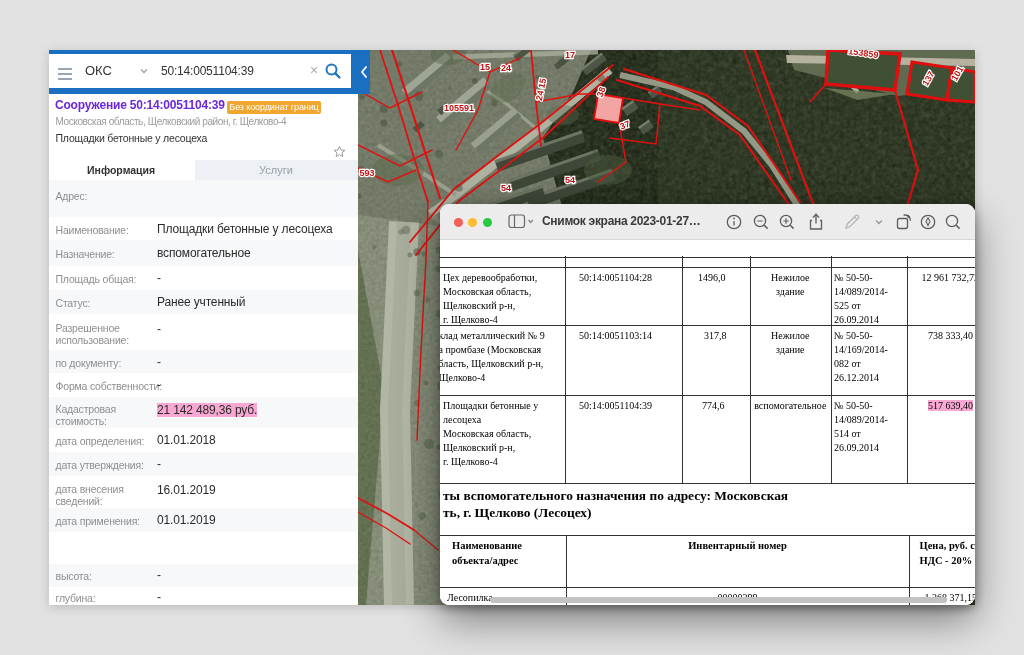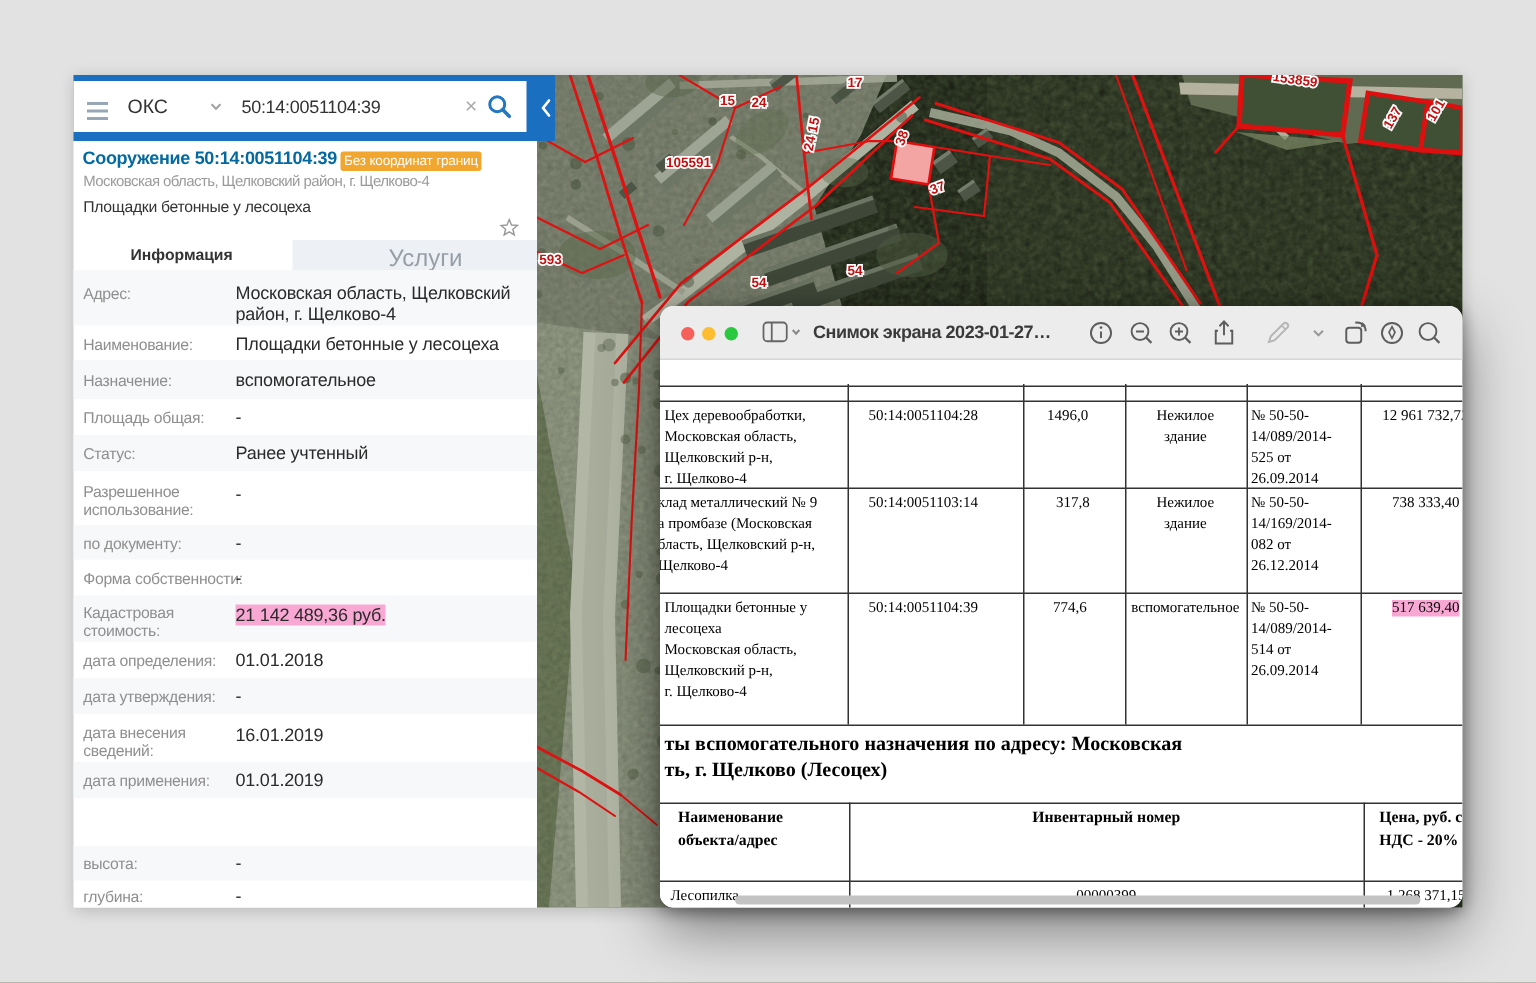--- a/index.html
+++ b/index.html
@@ -11,29 +11,29 @@
   .searchbox{position:absolute;left:0;top:4px;width:302px;height:34px;background:#fff;}
   .burger{position:absolute;left:9px;top:14px;width:14px;height:12px;}
   .burger i{display:block;height:2px;background:#98a7b5;margin-bottom:3px;}
   .okc{position:absolute;left:36px;top:9px;font-size:13px;color:#333;}
   .ddchev{position:absolute;left:91px;top:13px;width:8px;height:8px;}
   .stext{position:absolute;left:112px;top:10px;font-size:12px;letter-spacing:-.2px;color:#333;}
   .xclose{position:absolute;left:261px;top:8px;font-size:14px;color:#aaa;}
   .collapse{position:absolute;left:309px;top:0;width:12px;height:44px;}
   
   .panel{position:absolute;left:0;top:44px;width:309px;height:511px;background:#fff;overflow:hidden;}
-  .ptitle{position:absolute;left:6px;top:4px;font-size:12px;letter-spacing:-.2px;font-weight:bold;color:#0369a1;}
+  .ptitle{position:absolute;left:6px;top:4px;font-size:12px;letter-spacing:-.2px;font-weight:bold;color:#6d28d9;}
   .badge{position:absolute;left:178px;top:6.5px;width:94px;height:13px;background:#f0a62f;border-radius:2px;color:#fff;font-size:9px;letter-spacing:-.1px;text-align:center;line-height:13px;white-space:nowrap;}
   .paddr{position:absolute;left:6.5px;top:22px;font-size:10px;letter-spacing:-.4px;color:#9b9b9b;}
   .pname{position:absolute;left:6.5px;top:38px;font-size:10.5px;letter-spacing:-.2px;color:#333;}
   .star{position:absolute;left:284px;top:51px;}
   .tabs{position:absolute;left:0;top:66px;width:309px;height:20px;}
   .tab2{position:absolute;left:146px;top:0;width:163px;height:20px;background:#edf0f4;}
   .tab1t{position:absolute;left:38px;top:4px;font-size:10.5px;font-weight:bold;color:#333;}
-  .tab2t{position:absolute;left:210px;top:3.5px;font-size:16px;color:#979ea6;}
+  .tab2t{position:absolute;left:210px;top:3.5px;font-size:11px;color:#979ea6;}
   .row{position:absolute;left:0;width:309px;}
   .row.alt{background:#f6f8fa;}
   .lab{position:absolute;left:6.5px;width:101px;font-size:10.5px;letter-spacing:-.2px;line-height:12px;color:#8f8f8f;white-space:nowrap;}
   .val{position:absolute;left:108px;width:200px;font-size:12px;letter-spacing:-.15px;line-height:14px;color:#2b2b2b;}
   .hl{background:#f9a8d4;}
   
   .preview{position:absolute;left:391px;top:154px;width:535px;height:401px;border-radius:9px;background:#fff;box-shadow:0 15px 40px rgba(0,0,0,.45),0 3px 10px rgba(0,0,0,.3);overflow:hidden;z-index:8;}
   .toolbar{position:absolute;left:0;top:0;width:535px;height:35px;background:#ececec;border-bottom:1px solid #d6d6d6;}
   .tl{position:absolute;top:13.5px;width:9px;height:9px;border-radius:50%;}
   .wtitle{position:absolute;left:102px;top:10px;font-size:12px;letter-spacing:-.3px;font-weight:bold;color:#3a3a3a;}
@@ -265,21 +265,20 @@
     <svg class="star" width="13" height="13" viewBox="0 0 24 24">
         <path d="M12 2.5 L14.8 9.2 L22 9.8 L16.5 14.5 L18.2 21.5 L12 17.7 L5.8 21.5 L7.5 14.5 L2 9.8 L9.2 9.2 Z" fill="none" stroke="#9a9a9a" stroke-width="1.8"></path>
       </svg>
     <div class="tabs">
         <div class="tab2"></div>
         <div class="tab1t">Информация</div>
         <div class="tab2t">Услуги</div>
       </div>
     <div class="row alt" style="top:86px;height:37px">
         <div class="lab" style="top:10px">Адрес:</div>
-        <div class="val" style="top:8px">Московская область, Щелковский<br>район, г. Щелково-4</div>
       </div>
     <div class="row" style="top:123px;height:23px">
         <div class="lab" style="top:7px">Наименование:</div>
         <div class="val" style="top:5px">Площадки бетонные у лесоцеха</div>
       </div>
     <div class="row alt" style="top:146px;height:26px">
         <div class="lab" style="top:8px">Назначение:</div>
         <div class="val" style="top:6px">вспомогательное</div>
       </div>
     <div class="row" style="top:172px;height:24px">

